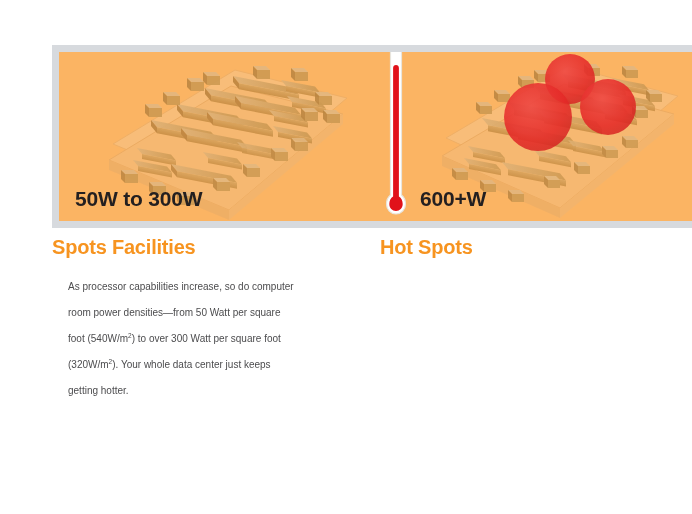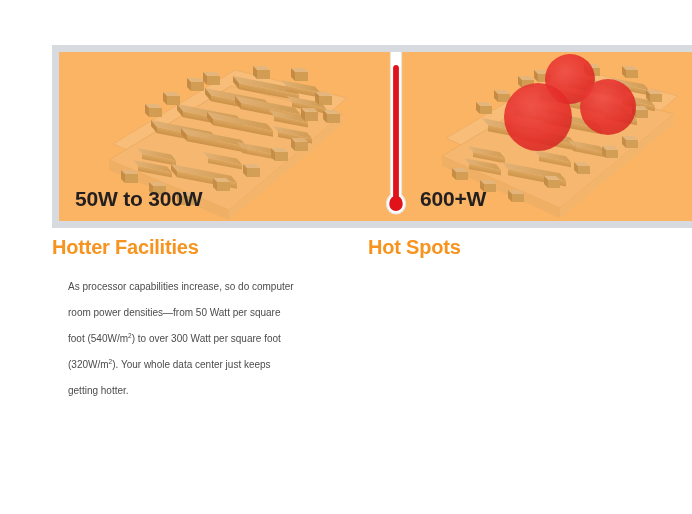--- a/index.html
+++ b/index.html
@@ -76,21 +76,21 @@
     left: 52px;
     top: 236px;
     width: 600px;
   }
   .col {
     position: absolute;
     top: 0;
     width: 262px;
   }
   .col-left  { left: 0px; }
-  .col-right { left: 316px; }
+  .col-right { left: 328px; }
 
   .col-heading {
     color: #f79420;
     font-size: 20px;
     font-weight: bold;
     letter-spacing: -0.2px;
     margin: 0 0 7px 0;
     line-height: 1.1;
   }
   .col-body {
@@ -427,21 +427,21 @@
         <rect x="6.4" y="6" width="1.6" height="12" rx="0.8" fill="#ffffff" opacity="0.9"></rect>
       </svg>
     </div>
 
   </div>
 </div>
 
 <div class="columns">
 
   <div class="col col-left">
-    <h2 class="col-heading">Hotter Facilities</h2>
+    <h2 class="col-heading">Spots Facilities</h2>
     <p class="col-body">As processor capabilities increase, so do computer room power densities—from 50 Watt per square foot (540W/m<sup>2</sup>) to over 300 Watt per square foot (320W/m<sup>2</sup>). Your whole data center just keeps getting hotter.</p>
   </div>
 
   <div class="col col-right">
     <h2 class="col-heading">Hot Spots</h2>
   </div>
 
 </div>
 
 </body></html>

